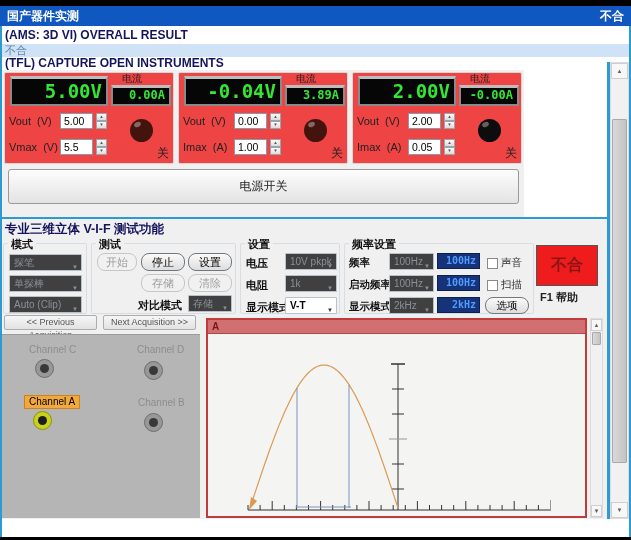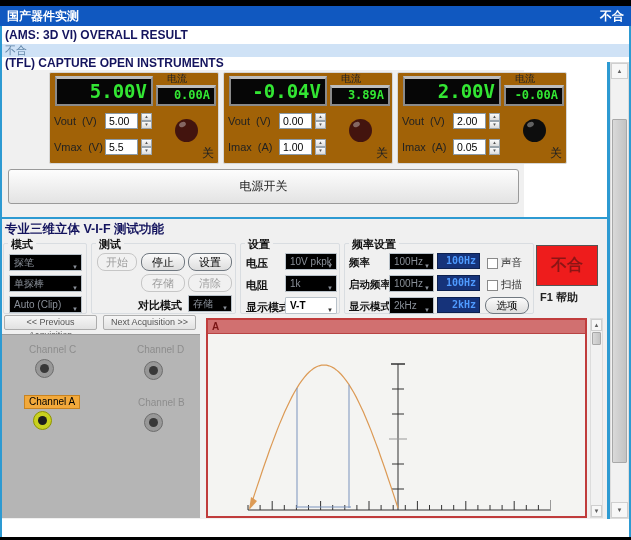--- a/index.html
+++ b/index.html
@@ -16,22 +16,22 @@
     font-size:12px; font-weight:bold; display:flex; align-items:center; justify-content:space-between; padding:0 7px; }
   .row-ams { left:2px; top:26px; width:627px; height:36px; background:#fff; color:#14145e;
     font-size:12px; font-weight:bold; line-height:18px; padding-left:3px; }
   .row-result { left:2px; top:44px; width:627px; height:13px; background:#cfe2f6; color:#6286a8;
     font-size:11px; line-height:13px; padding-left:3px; }
   .row-tfl { left:2px; top:57px; width:627px; height:13px; background:#fff; color:#14145e;
     font-size:12px; font-weight:bold; line-height:13px; padding-left:3px; }
 
   .content-bg { left:2px; top:70px; width:605px; height:449px; background:#fff; }
   .psu-area { left:2px; top:70px; width:522px; height:147px; background:#f0f0f0; }
-  .psu-box { position:absolute; top:2px; width:170px; height:92px; background:#a16207;
-    border:1px solid #d6d6d6; border-radius:2px;margin-left:45px; }
+  .psu-box { position:absolute; top:2px; width:170px; height:92px; background:#ef4444;
+    border:1px solid #d6d6d6; border-radius:2px; }
   .psu-box.c1 { left:2px; } .psu-box.c2 { left:176px; } .psu-box.c3 { left:350px; }
 
   .lcd { background:#060606; border:2px solid #8a8a8a; border-top:3px solid #bdbdbd;
     color:#33e633; font-family:"DejaVu Sans Mono", monospace; font-weight:bold; text-align:right; }
   .lcd-big { position:absolute; left:5px; top:3px; width:98px; height:30px; font-size:19px; line-height:24px; padding-right:4px; }
   .lcd-small { position:absolute; left:106px; top:12px; width:60px; height:21px; font-size:12px; line-height:15px; padding-right:4px; }
   .lbl-current { position:absolute; left:117px; top:-1px; font-size:10px; color:#222; }
 
   .psu-row { position:absolute; left:4px; font-size:11px; color:#222; }
   .psu-row .u { margin-left:6px; }
@@ -54,21 +54,21 @@
   .vif-header { left:5px; top:221px; font-size:12.5px; font-weight:bold; color:#14145e; }
 
   .group { position:absolute; border:1px solid #d9dde1; border-radius:2px; background:#f0f0f0; }
   .group-label { position:absolute; top:-7px; left:4px; background:#f0f0f0; padding:0 3px;
     font-size:11px; font-weight:bold; color:#111; }
   .g-mode { left:3px; top:243px; width:84px; height:71px; }
   .g-test { left:91px; top:243px; width:145px; height:71px; }
   .g-settings { left:240px; top:243px; width:100px; height:71px; }
   .g-freq { left:344px; top:243px; width:190px; height:71px; }
 
-  .dd { position:absolute; height:17px; background:#000000; border:1px solid #b9c2ca;
+  .dd { position:absolute; height:17px; background:#404040; border:1px solid #b9c2ca;
     font-size:10px; color:#8a9099; line-height:15px; padding-left:4px; border-radius:1px; }
   .dd .dd-arrow { position:absolute; right:3px; top:5px; font-size:6px; color:#8a9099; }
   .dd.enabled { background:#fff; color:#000; font-weight:bold; }
   .dd.enabled .dd-arrow { color:#333; }
 
   .btn { position:absolute; height:18px; background:linear-gradient(#fafafa,#dedede);
     border:1px solid #707880; border-radius:8px; font-size:11px; color:#000;
     text-align:center; line-height:16px; }
   .btn.disabled { border-color:#c6c6c6; color:#9d9d9d; background:#f1f1f1; }
   .small-lbl { position:absolute; font-size:11px; font-weight:bold; color:#111; }

